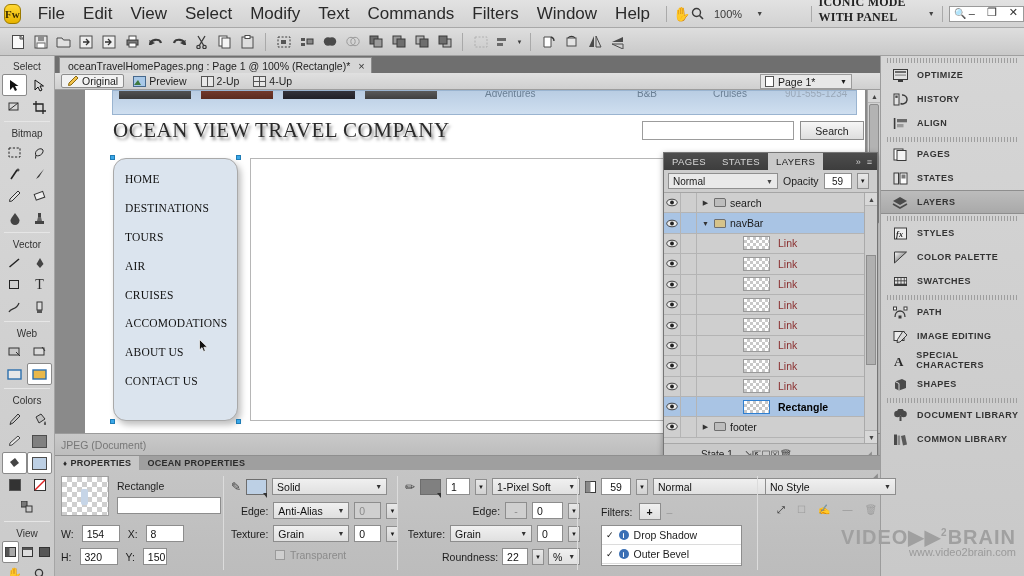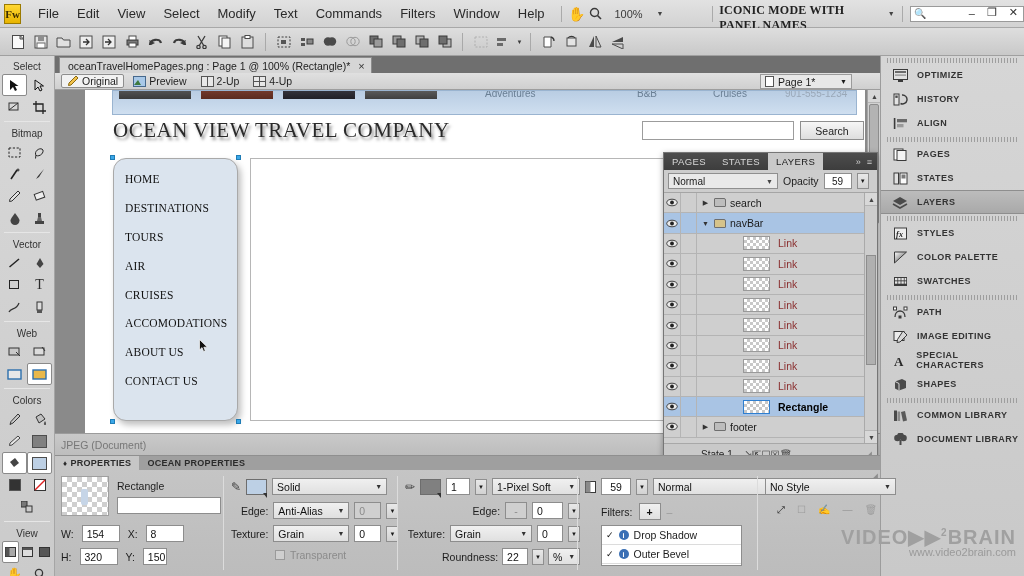--- a/index.html
+++ b/index.html
@@ -16,26 +16,26 @@
   
   .menubar{
     position:absolute; left:0; top:0; width:1024px; height:28px;
     background:linear-gradient(#e2e2e2,#d2d2d2);
     border-bottom:1px solid #a8a8a8;
     display:flex; align-items:center;
   }
   .fwlogo{
     width:22px;height:20px;margin-left:4px;margin-right:8px;
     background:linear-gradient(#ffd733,#e8b400);
-    border:1px solid #9b7a00; border-radius:0;
+    border:1px solid #9b7a00; border-radius:6px;
     color:#3a2c00; font-weight:bold; font-size:11px;
     display:flex;align-items:center;justify-content:center;
     font-family:"Liberation Serif", serif;
   }
-  .menuitem{ padding:3px 9px; font-size:13px; color:#2a2a2a; cursor:default; }
+  .menuitem{ padding:3px 9px; font-size:17px; color:#2a2a2a; cursor:default; }
   .msep{ width:1px;height:16px;background:#aaa;margin:0 7px; }
   .ticon{ width:24px;height:20px;display:flex;align-items:center;justify-content:center;color:#3a3a3a;font-size:14px; }
   .zoomlevel{ font-size:11px; color:#3a3a3a; margin-left:10px; }
   .caret{ font-size:7px; color:#444; margin-left:14px; }
   .wsname{ font-size:12px; color:#222; font-weight:bold; letter-spacing:.2px; font-family:"Liberation Serif",serif;margin-top:8px; }
   .searchbox{
     width:150px;height:16px;background:#fff;border:1px solid #9a9a9a;
     display:flex;align-items:center;padding-left:4px;
   }
   .searchbox .mag{ font-size:10px;color:#666; }
@@ -1148,37 +1148,37 @@
             <path d="M2 3.5 L6 5.5 L6 12.5" fill="none" stroke="#d8d8d8"></path>
           </svg>
         </span>
       <span>SHAPES</span>
     </div>
 
     <div class="dockgrip"></div>
     <div class="dockitem">
       <span class="dicon">
           <svg width="15" height="13">
-            <rect x="1" y="1.5" width="3" height="10.5" fill="#4a4a4a"></rect>
-            <rect x="4.5" y="2.5" width="2.6" height="9.5" fill="#8a8a8a"></rect>
-            <path d="M8 3 L12 2 L14 11.5 L10 12.5 Z" fill="#5a5a5a"></path>
-          </svg>
-        </span>
-      <span>COMMON LIBRARY</span>
-    </div>
-    <div class="dockitem">
-      <span class="dicon">
-          <svg width="15" height="13">
             <circle cx="4.5" cy="5" r="3.3" fill="#4a4a4a"></circle>
             <circle cx="10.5" cy="5" r="3.3" fill="#4a4a4a"></circle>
             <circle cx="7.5" cy="2.8" r="3.3" fill="#4a4a4a"></circle>
             <rect x="6.5" y="7" width="2" height="5" fill="#4a4a4a"></rect>
           </svg>
         </span>
       <span>DOCUMENT LIBRARY</span>
+    </div>
+    <div class="dockitem">
+      <span class="dicon">
+          <svg width="15" height="13">
+            <rect x="1" y="1.5" width="3" height="10.5" fill="#4a4a4a"></rect>
+            <rect x="4.5" y="2.5" width="2.6" height="9.5" fill="#8a8a8a"></rect>
+            <path d="M8 3 L12 2 L14 11.5 L10 12.5 Z" fill="#5a5a5a"></path>
+          </svg>
+        </span>
+      <span>COMMON LIBRARY</span>
     </div>
   </div>
 
   <div class="props">
     <div class="prop-tabs">
       <div class="prop-tab active">
         <span style="font-size:8px;margin-right:3px">♦</span>
         <span>PROPERTIES</span>
       </div>
       <div class="prop-tab">OCEAN PROPERTIES</div>

